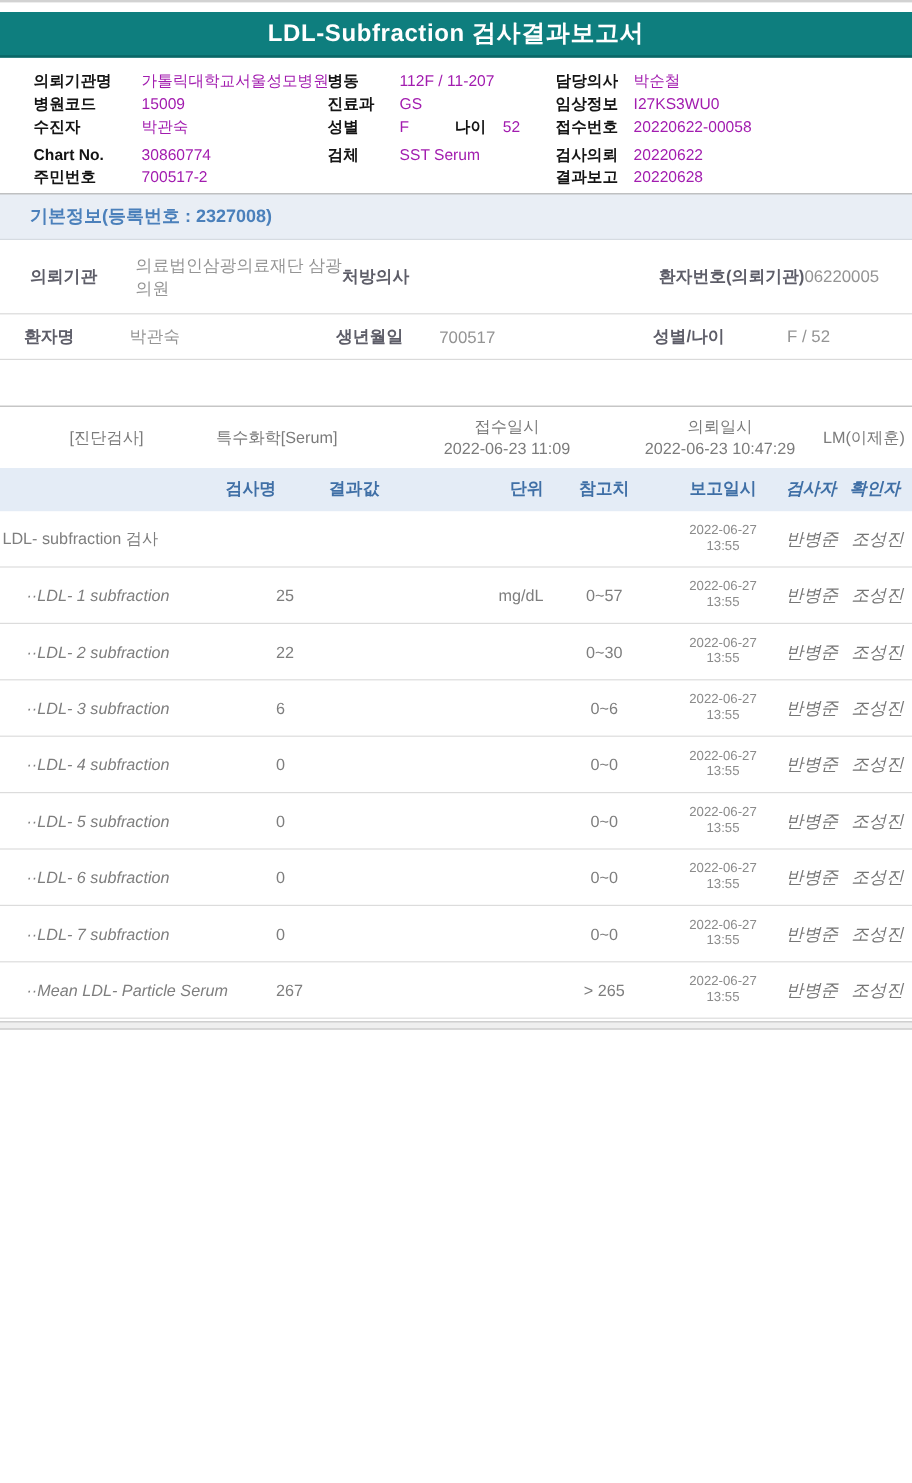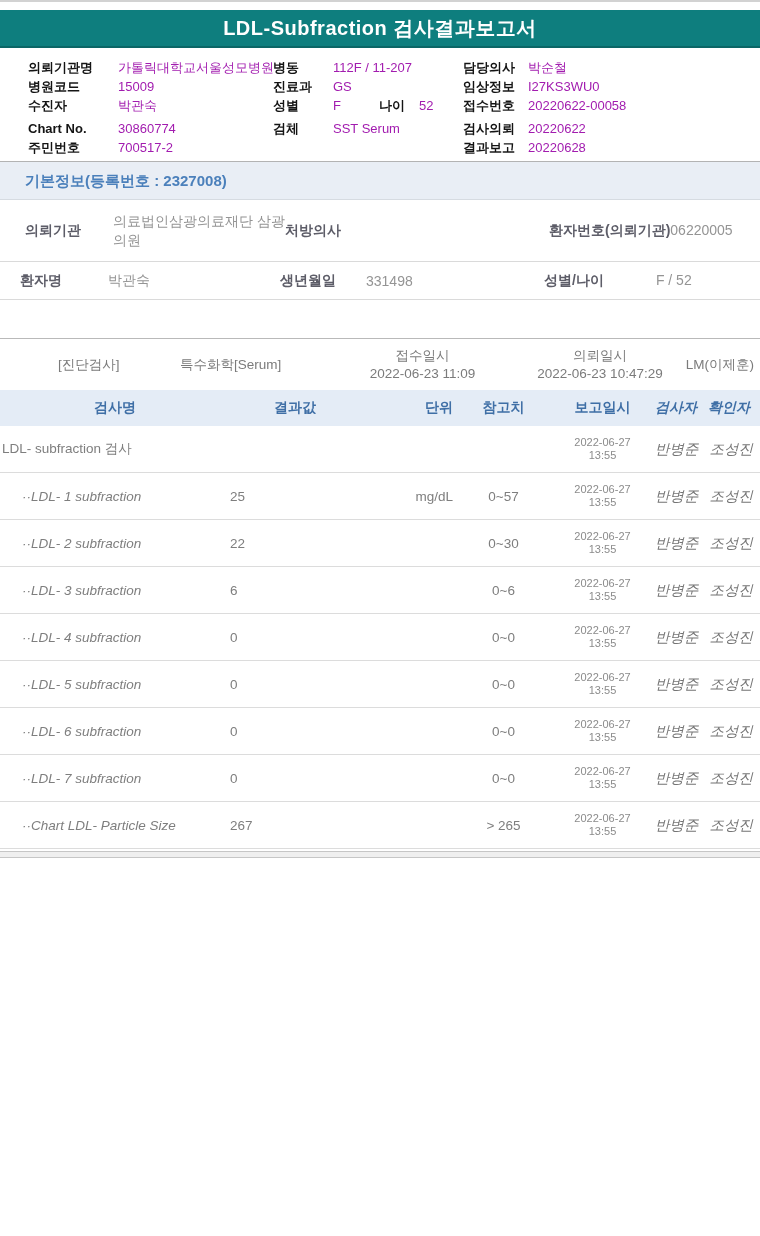--- a/index.html
+++ b/index.html
@@ -69,21 +69,21 @@
   
   .r-head {
     height:36px; background:#e4ecf6; display:flex; align-items:center;
     color:#3f6fa6; font-size:14px; font-weight:bold;
   }
   .r-row {
     height:47px; display:flex; align-items:center;
     border-bottom:1px solid #dcdcdc; color:#7e7e7e; font-size:13.5px;
   }
   .c-name { width:230px; padding-left:2px; }
-  .r-head .c-name { text-align:center; padding-left:0; }
+  .r-head .c-name { text-align:right; padding-left:0; }
   .r-body > div:not(:first-of-type) .c-name { padding-left:22px;font-style:italic; }
   .c-result { width:130px; }
   .r-head .c-result { text-align:center; }
   .c-unit { width:97px; text-align:right; padding-right:4px; }
   .c-ref { width:93px; text-align:center; }
   .c-date { width:105px; text-align:center; font-size:11px; line-height:13.5px; color:#8b8b8b; }
   .r-head .c-date { font-size:14px; line-height:normal; color:#3f6fa6; }
   .c-staff { flex:1; text-align:left; padding-right:3px; font-size:14.5px; color:#757575;font-style:italic; }
   .r-head .c-staff { font-size:14px; color:#3f6fa6; }
   .staff-gap { margin-left:11px; }
@@ -151,21 +151,21 @@
       <div class="bi-lbl bi-c1">의뢰기관</div>
       <div class="bi-val bi-v1">의료법인삼광의료재단 삼광의원</div>
       <div class="bi-lbl bi-c2">처방의사</div>
       <div class="bi-val bi-v2"></div>
       <div class="bi-c3"><span class="bi-lbl">환자번호(의뢰기관)</span><span class="bi-val">06220005</span></div>
     </div>
     <div class="bi-row bi-row2">
       <div class="bi-lbl bi-c1">환자명</div>
       <div class="bi-val bi-v1">박관숙</div>
       <div class="bi-lbl bi-c2">생년월일</div>
-      <div class="bi-val bi-v2">331498</div>
+      <div class="bi-val bi-v2">700517</div>
       <div class="bi-c3"><span class="bi-lbl">성별/나이</span><span class="bi-val">F / 52</span></div>
     </div>
   </div>
 
   <div class="exam-strip">
     <div class="ex-cat">[진단검사]</div>
     <div class="ex-type">특수화학[Serum]</div>
     <div class="ex-dt">
       <div>접수일시</div>
       <div>2022-06-23 11:09</div>
@@ -278,21 +278,21 @@
           <div class="c-unit"></div>
           <div class="c-ref">0~0</div>
           <div class="c-date">
             <div>2022-06-27</div>
             <div>13:55</div>
           </div>
           <div class="c-staff"><span>반병준</span><span class="staff-gap">조성진</span></div>
         </div>
 
         <div class="r-row">
-          <div class="c-name">··Chart LDL- Particle Size</div>
+          <div class="c-name">··Mean LDL- Particle Serum</div>
           <div class="c-result">267</div>
           <div class="c-unit"></div>
           <div class="c-ref">&gt; 265</div>
           <div class="c-date">
             <div>2022-06-27</div>
             <div>13:55</div>
           </div>
           <div class="c-staff"><span>반병준</span><span class="staff-gap">조성진</span></div>
         </div>
       </div>

